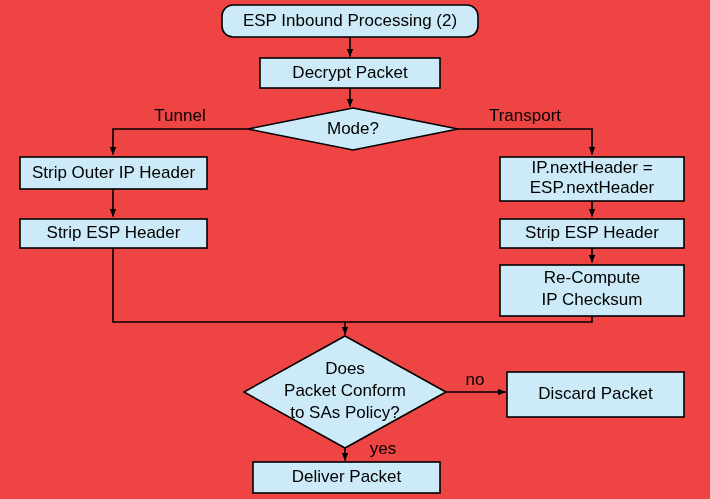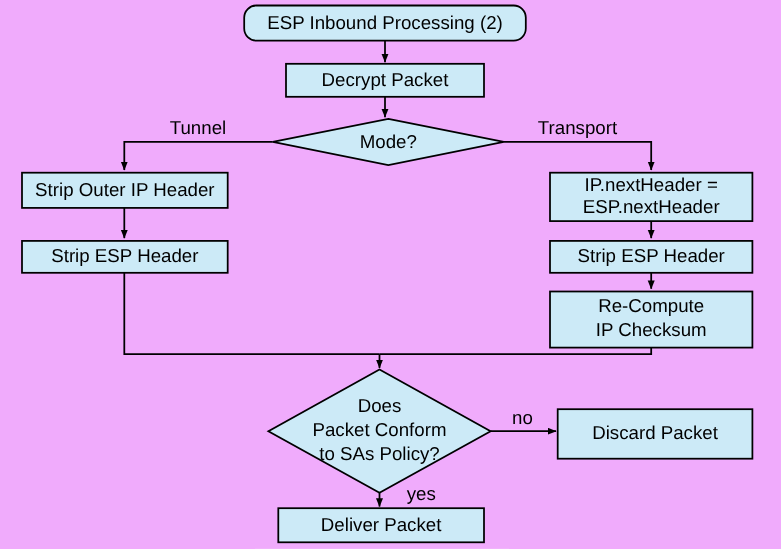--- a/index.html
+++ b/index.html
@@ -4,21 +4,21 @@
 <style>
   html, body {
     margin: 0;
     padding: 0;
     background: #ffffff;
   }
   #flowchart-root {
     position: relative;
     width: 710px;
     height: 499px;
-    background: #f0abfc;
+    background: #ef4444;
     font-family: "Liberation Sans", sans-serif;
     overflow: hidden;
   }
   svg#flow-svg {
     display: block;
     width: 710px;
     height: 499px;
   }
   .node-shape {
     stroke: #000000;

